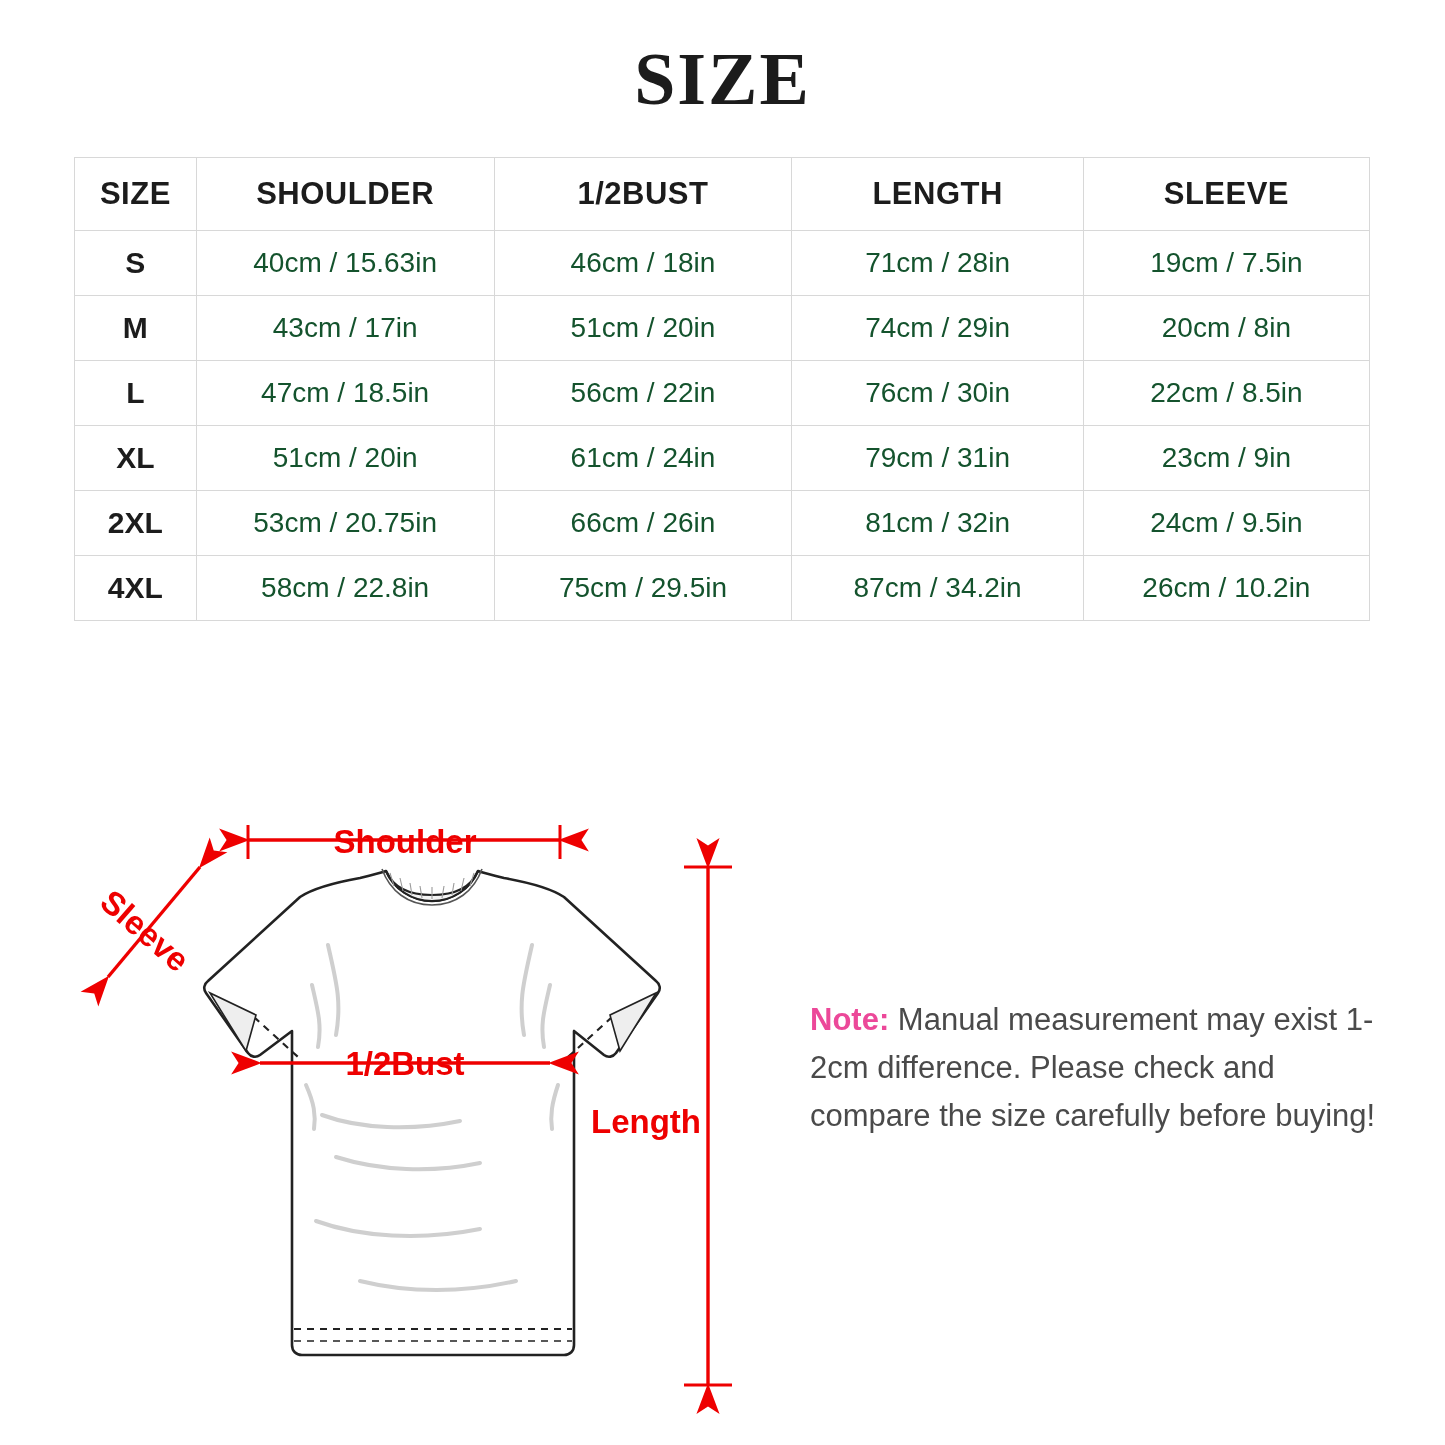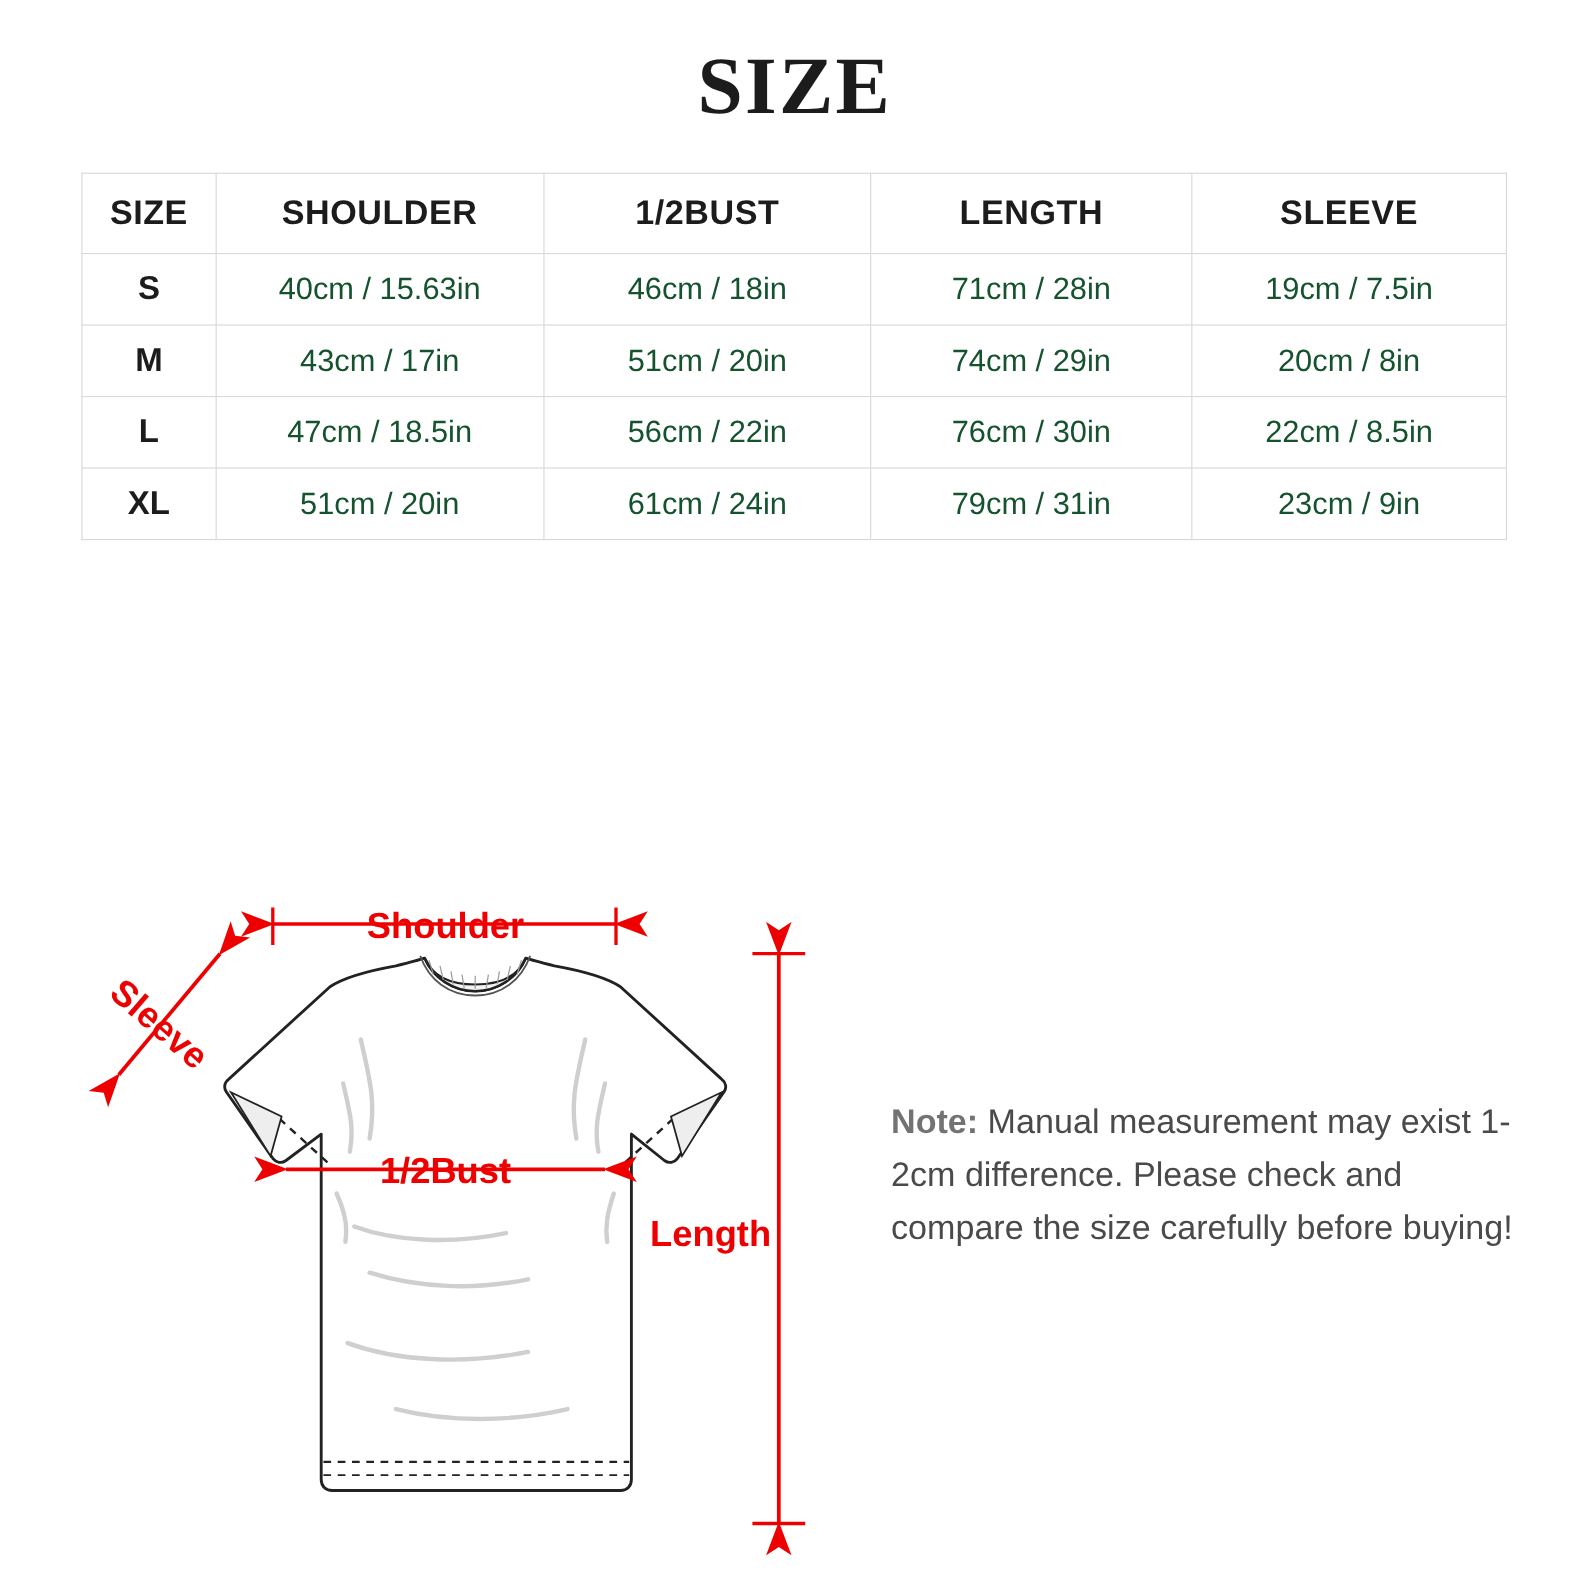--- a/index.html
+++ b/index.html
@@ -84,21 +84,21 @@
   #note {
     position: absolute;
     left: 810px;
     top: 965px;
     width: 575px;
     font-size: 31px;
     line-height: 1.55;
     color: #4a4a4a;
   }
   #note b {
-    color: #737373;
+    color: #ec4899;
     font-weight: bold;
   }
 </style>
 </head>
 <body>
 
 <h1 id="title">SIZE</h1>
 
 <div id="size-table-wrap">
   <table class="size-table">
@@ -139,20 +139,34 @@
         <td>56cm / 22in</td>
         <td>76cm / 30in</td>
         <td>22cm / 8.5in</td>
       </tr>
       <tr>
         <td class="size-cell">XL</td>
         <td>51cm / 20in</td>
         <td>61cm / 24in</td>
         <td>79cm / 31in</td>
         <td>23cm / 9in</td>
+      </tr>
+      <tr>
+        <td class="size-cell">2XL</td>
+        <td>53cm / 20.75in</td>
+        <td>66cm / 26in</td>
+        <td>81cm / 32in</td>
+        <td>24cm / 9.5in</td>
+      </tr>
+      <tr>
+        <td class="size-cell">4XL</td>
+        <td>58cm / 22.8in</td>
+        <td>75cm / 29.5in</td>
+        <td>87cm / 34.2in</td>
+        <td>26cm / 10.2in</td>
       </tr>
     </tbody>
   </table>
 </div>
 
 <div id="diagram">
   <svg width="740" height="640" viewBox="0 0 740 640" xmlns="http://www.w3.org/2000/svg">
     <defs>
       <marker id="arrL" markerWidth="10" markerHeight="10" refX="8.5" refY="4" orient="auto" markerUnits="strokeWidth">
         <path d="M9,4 L0,0.6 L2.2,4 L0,7.4 Z" fill="#ee0000"></path>

